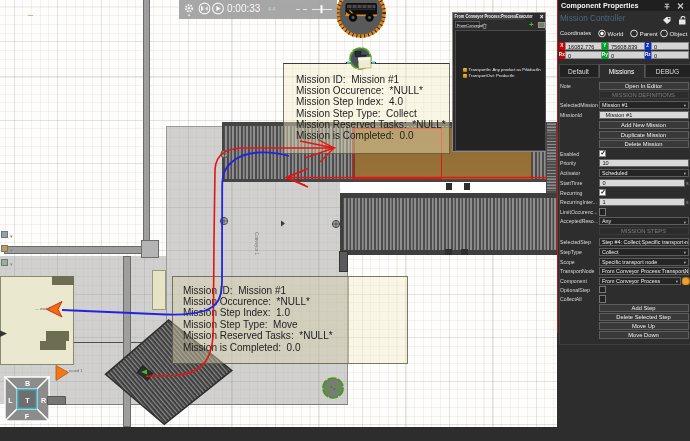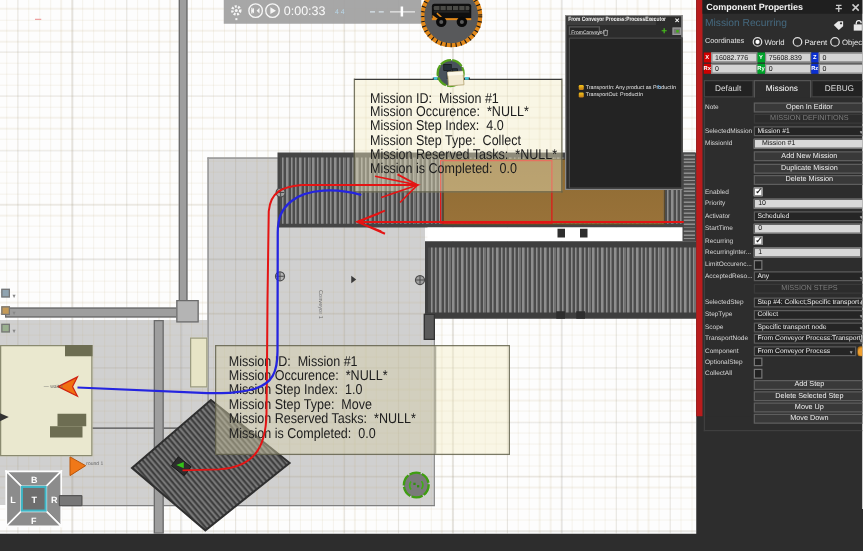--- a/index.html
+++ b/index.html
@@ -240,27 +240,27 @@
     <div class="abs" style="left:1.5px;top:16.5px;width:91px;height:121px;background:#232323;border:1px solid #4a4a4a">
       <div class="abs" style="left:7px;top:37.5px;width:4px;height:4px;background:linear-gradient(#f5c518,#c07818);border-radius:1px"></div>
       <div class="abs" style="left:13px;top:36px;color:#e8e8e8;font-size:4.3px;white-space:nowrap">TransportIn: Any product as ProductIn</div>
       <div class="abs" style="left:70px;top:36px;color:#5aa8e8;font-size:4.5px">↻</div>
       <div class="abs" style="left:7px;top:43.5px;width:4px;height:4px;background:linear-gradient(#f5c518,#c07818);border-radius:1px"></div>
       <div class="abs" style="left:13px;top:42px;color:#e8e8e8;font-size:4.3px;white-space:nowrap">TransportOut: ProductIn</div>
     </div>
   </div>
 </div>
 
-<div class="abs" id="rp" style="left:557px;top:0;width:133px;height:333px;background:#2d2d2d;border-left:5px solid #b91c1c">
+<div class="abs" id="rp" style="left:557px;top:0;width:133px;height:333px;background:#2d2d2d;border-left:1px solid #b91c1c">
   <div class="abs" style="left:0;top:0;width:133px;height:11px;background:#1f1f1f;color:#f5f5f5;font-size:7.2px;font-weight:bold;line-height:11px;padding-left:3px">Component Properties</div>
   <svg class="abs" style="left:106px;top:2.5px" width="24" height="7" viewBox="0 0 24 7">
     <path d="M0.8 1.2 h4.4 M3 1.2 v2.6 M0.5 3.8 h5 M3 3.8 v2.7" stroke="#ccc" stroke-width="1"></path>
     <path d="M14 0.5 l5 5 M19 0.5 l-5 5" stroke="#ccc" stroke-width="1.2"></path>
   </svg>
-  <div class="abs" style="left:2px;top:14px;color:#45697f;font-size:8.2px">Mission Recurring</div>
+  <div class="abs" style="left:2px;top:14px;color:#45697f;font-size:8.2px">Mission Controller</div>
   <svg class="abs" style="left:104px;top:15.5px" width="28" height="9" viewBox="0 0 28 9">
     <path d="M1 4 l3.5-3 h4 v4 l-3.5 3 z" fill="#e8e8e8"></path>
         <circle cx="6.8" cy="2.6" r="0.9" fill="#333"></circle>
     <rect x="17" y="3.5" width="6.5" height="5" fill="#e8e8e8"></rect>
         <path d="M19 3.5 v-1 a2 2 0 0 1 4 0" stroke="#e8e8e8" fill="none" stroke-width="1.1"></path>
   </svg>
   <div class="abs" style="left:2px;top:29.5px;color:#e2e2e2;font-size:5.8px">Coordinates</div>
   <svg class="abs" style="left:38px;top:29px" width="95 " height="9" viewBox="0 0 95 9">
     <circle cx="6" cy="4.5" r="3.4" fill="#2d2d2d" stroke="#ddd" stroke-width="1"></circle>
         <circle cx="6" cy="4.5" r="1.7" fill="#fff"></circle>

